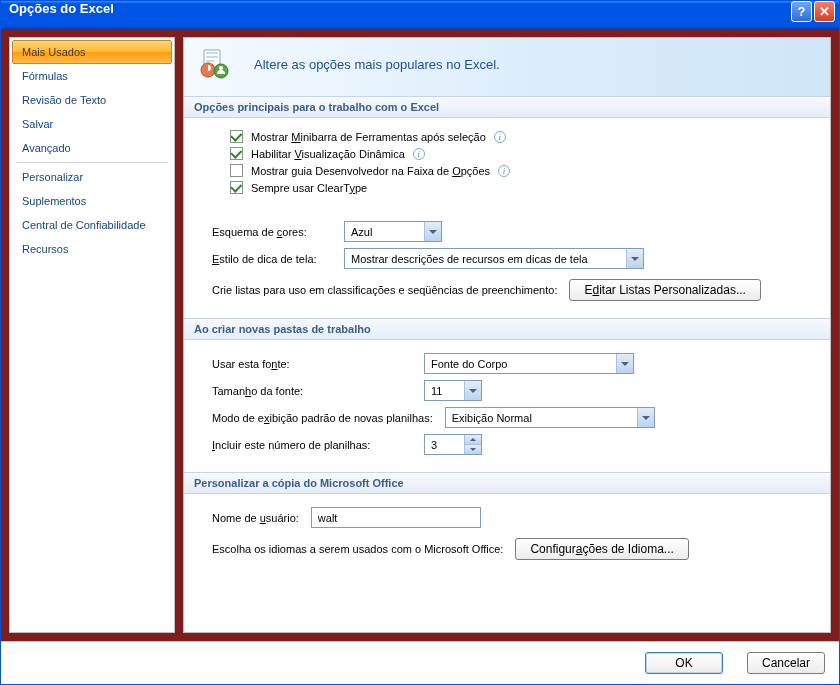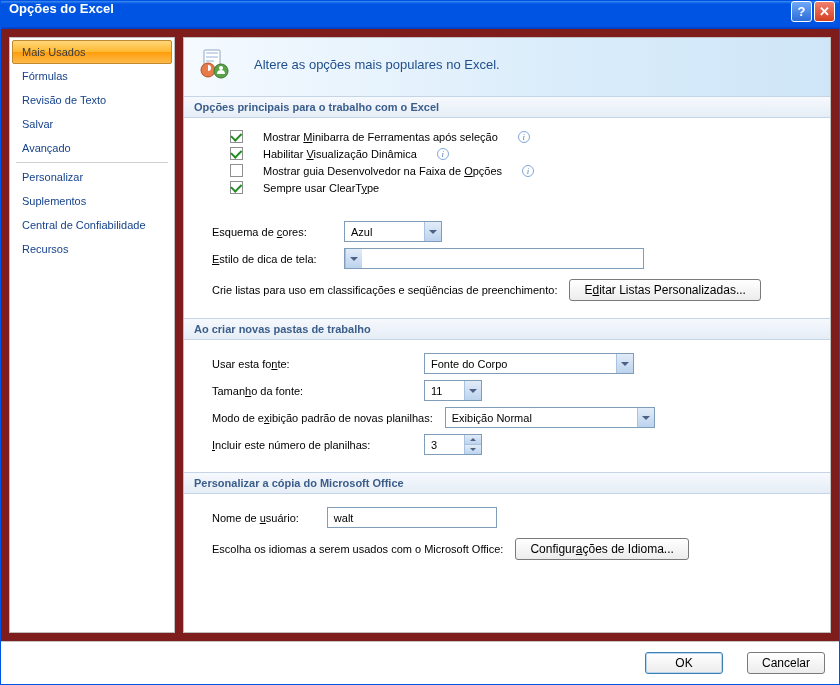--- a/index.html
+++ b/index.html
@@ -106,21 +106,21 @@
     font-weight: bold;
     color: #3b5d8a;
     font-size: 11px;
   }
   .section-body {
     padding: 10px 16px 14px 28px;
   }
   .chk-row {
     display: flex;
     align-items: center;
-    gap: 20px;
+    gap: 8px;
     padding: 2px 18px;
   }
   .chk {
     width: 13px; height: 13px;
     border: 1px solid #8e8f8f;
     background: #fff;
     display: inline-flex;
     align-items: center;
     justify-content: center;
   }
@@ -214,21 +214,20 @@
     content: ""; border-left: 3px solid transparent; border-right: 3px solid transparent; border-top: 3px solid #4d6185;
   }
   .text-input {
     border: 1px solid #7f9db9;
     background: #fff;
     height: 21px;
     padding: 0 6px;
     display: inline-flex;
     align-items: center;
     min-width: 170px;
-    margin-left: 16px;
   }
   .btn {
     border: 1px solid #7a7a7a;
     background: linear-gradient(to bottom, #ffffff, #ececec);
     padding: 2px 14px;
     height: 22px;
     display: inline-flex;
     align-items: center;
     border-radius: 3px;
     cursor: pointer;
@@ -317,20 +316,21 @@
         <div class="form-row" style="margin-top:22px">
           <span class="form-label">Esquema de <span class="u">c</span>ores:</span>
           <span class="select" style="width:98px">
             <span class="select-text">Azul</span>
             <span class="select-arrow"></span>
           </span>
         </div>
         <div class="form-row">
           <span class="form-label"><span class="u">E</span>stilo de dica de tela:</span>
           <span class="select" style="width:300px">
+            <span class="select-text">Mostrar descrições de recursos em dicas de tela</span>
             <span class="select-arrow"></span>
           </span>
         </div>
         <div class="form-row" style="margin-top:4px">
           <span>Crie listas para uso em classificações e seqüências de preenchimento:</span>
           <span class="btn">E<span class="u">d</span>itar Listas Personalizadas...</span>
         </div>
       </div>
 
       <div class="section-header">Ao criar novas pastas de trabalho</div>

